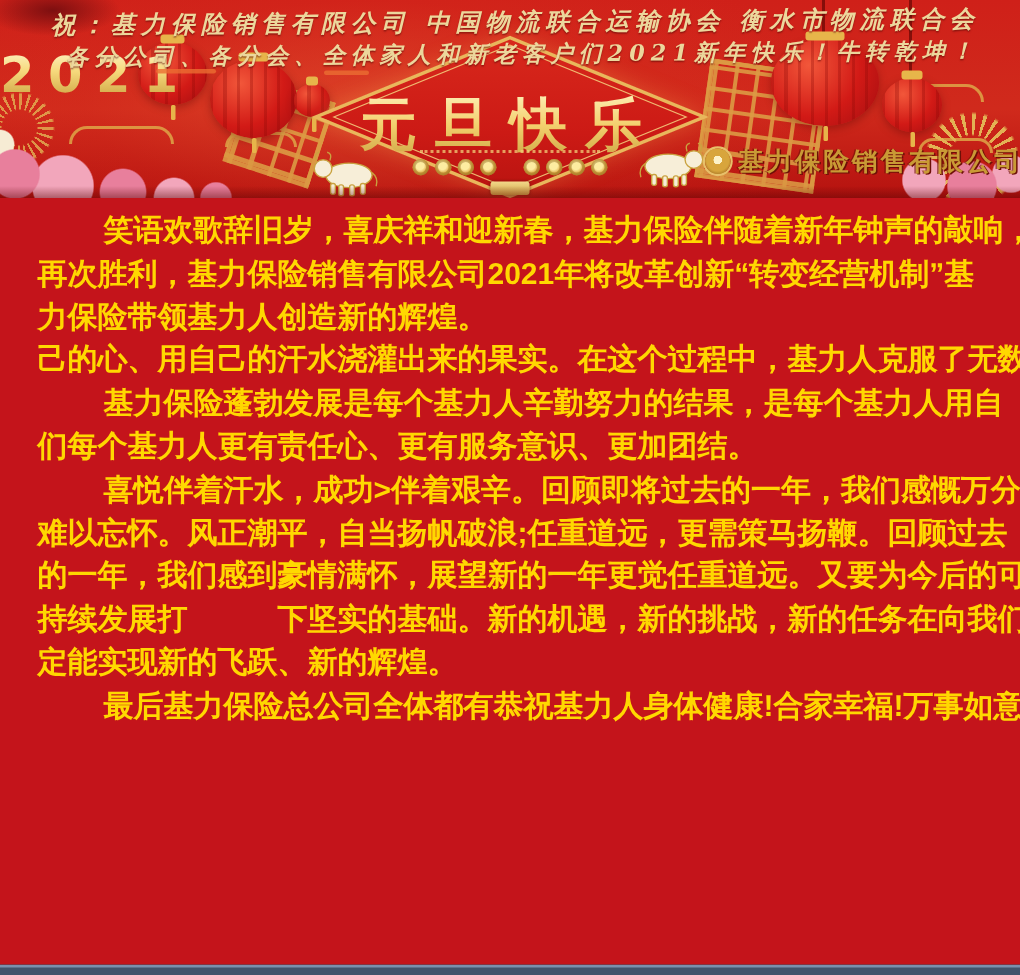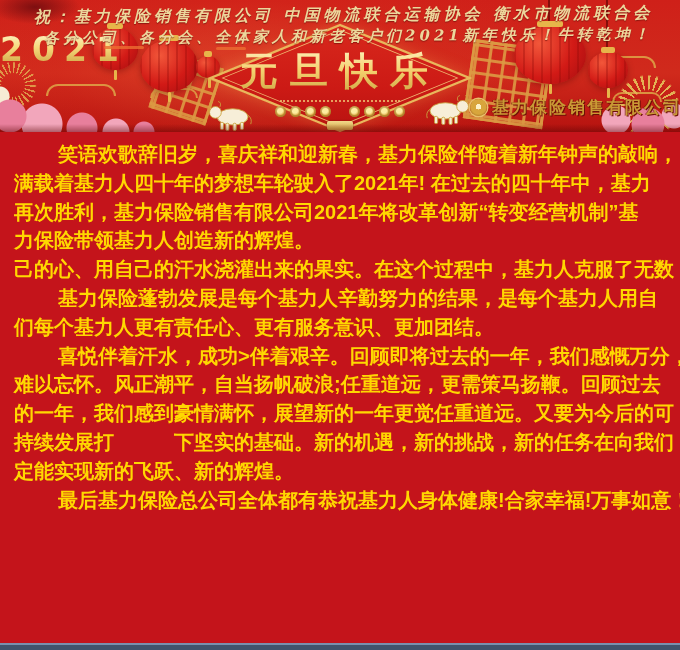--- a/index.html
+++ b/index.html
@@ -73,21 +73,21 @@
   }
   .year{
     position:absolute;left:0;top:30px;width:680px;text-align:left;
     font-size:33px;font-weight:bold;letter-spacing:9px;
     font-family:"DejaVu Sans","Liberation Sans",sans-serif;
     background:linear-gradient(180deg,#fff7d2 0%,#f6d97c 45%,#c89c3a 100%);
     -webkit-background-clip:text;background-clip:text;color:transparent;
     text-shadow:0 0 1px rgba(120,70,0,.0);
   }
   .headline{
-    position:absolute;left:0;top:46px;width:680px;text-align:center;
+    position:absolute;left:0;top:58px;width:680px;text-align:center;
     font-size:38px;font-weight:bold;letter-spacing:12px;
     background:linear-gradient(180deg,#fff3c0 0%,#f3cf6d 50%,#caa23f 100%);
     -webkit-background-clip:text;background-clip:text;color:transparent;
   }
   .tiny-dots{position:absolute;left:280px;top:100px;width:120px;height:0;
     border-top:2px dotted rgba(240,205,120,.75);}
   .coins{position:absolute;left:0;top:106px;width:680px;display:flex;justify-content:center;gap:4px;}
   .coin{width:11px;height:11px;border-radius:50%;
     background:radial-gradient(circle at 45% 40%, #fdeca0 0 30%, #e0af4c 55%, #9c6d1c 100%);
     box-shadow:inset 0 0 0 2px rgba(120,80,10,.35);}
@@ -125,20 +125,21 @@
     background:radial-gradient(circle at 50% 45%, #fdf2c8 0 22%, #d8a53c 23% 58%, #7c5210 100%);
     box-shadow:0 0 0 1.5px #e7c06a;}
   .company-text{font-size:17px;font-weight:bold;letter-spacing:2px;white-space:nowrap;
     color:#c99a35;text-shadow:1px 1px 0 #6d1007, -1px 0 0 rgba(109,16,7,.6);}
   
   .content{position:absolute;left:0;top:140px;width:680px;}
   .bodyline{
     padding-left:14px;height:28.8px;line-height:28.8px;white-space:pre;
     font-size:20px;font-weight:bold;color:var(--text-yellow,#ffd800);
     font-family:"Liberation Sans","DejaVu Sans",sans-serif;
+    margin-left:11px;
   }
   .bodyline.first{padding-left:58px;}
   
   .footer-bar{position:absolute;left:0;bottom:0;width:680px;height:7px;
     background:var(--footer-blue,#42546c);box-shadow:inset 0 2px 0 #7b90ad;}
 </style>
 </head>
 <body>
 
 <div class="page">
@@ -223,21 +224,20 @@
     <div class="underline-mark um2"></div>
 
     <div class="company-line">
       <span class="logo"></span>
       <span class="company-text">基力保险销售有限公司</span>
     </div>
   </div>
 
   <div class="content">
       <div class="bodyline first">笑语欢歌辞旧岁，喜庆祥和迎新春，基力保险伴随着新年钟声的敲响，</div>
-      <div class="bodyline">满载着基力人四十年的梦想车轮驶入了2021年! 在过去的四十年中，基力</div>
       <div class="bodyline">再次胜利，基力保险销售有限公司2021年将改革创新“转变经营机制”基</div>
       <div class="bodyline">力保险带领基力人创造新的辉煌。</div>
       <div class="bodyline">己的心、用自己的汗水浇灌出来的果实。在这个过程中，基力人克服了无数</div>
       <div class="bodyline first">基力保险蓬勃发展是每个基力人辛勤努力的结果，是每个基力人用自</div>
       <div class="bodyline">们每个基力人更有责任心、更有服务意识、更加团结。</div>
       <div class="bodyline first">喜悦伴着汗水，成功&gt;伴着艰辛。回顾即将过去的一年，我们感慨万分，</div>
       <div class="bodyline">难以忘怀。风正潮平，自当扬帆破浪;任重道远，更需策马扬鞭。回顾过去</div>
       <div class="bodyline">的一年，我们感到豪情满怀，展望新的一年更觉任重道远。又要为今后的可</div>
       <div class="bodyline">持续发展打　　　下坚实的基础。新的机遇，新的挑战，新的任务在向我们</div>
       <div class="bodyline">定能实现新的飞跃、新的辉煌。</div>

